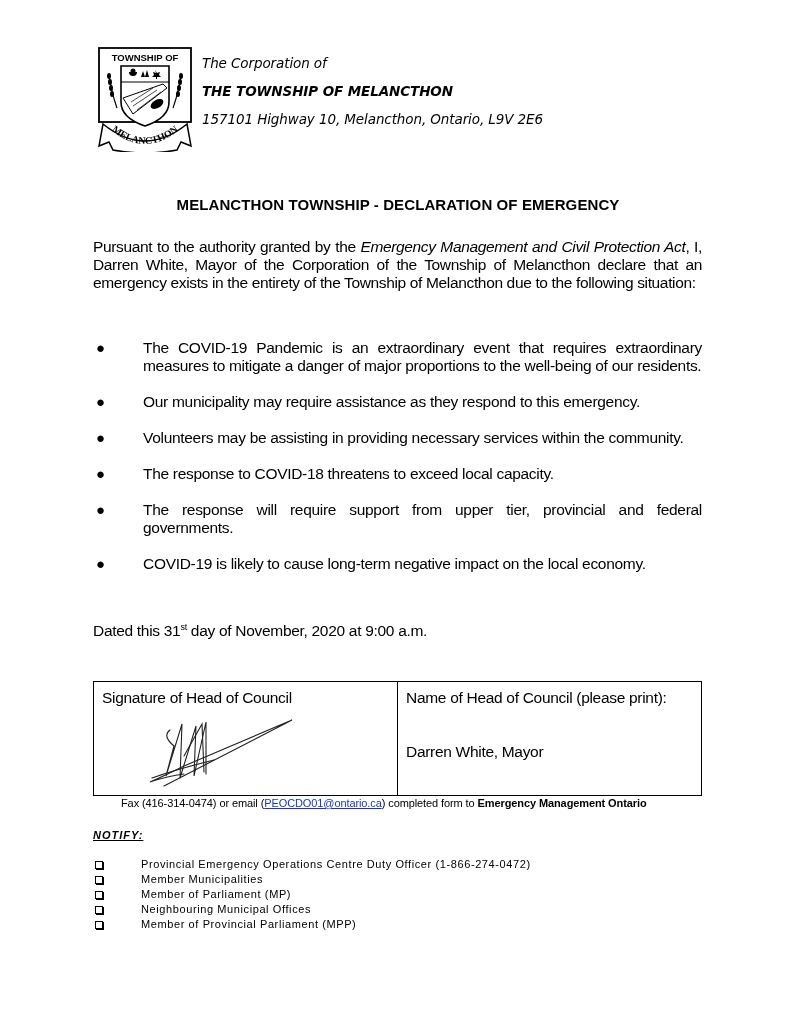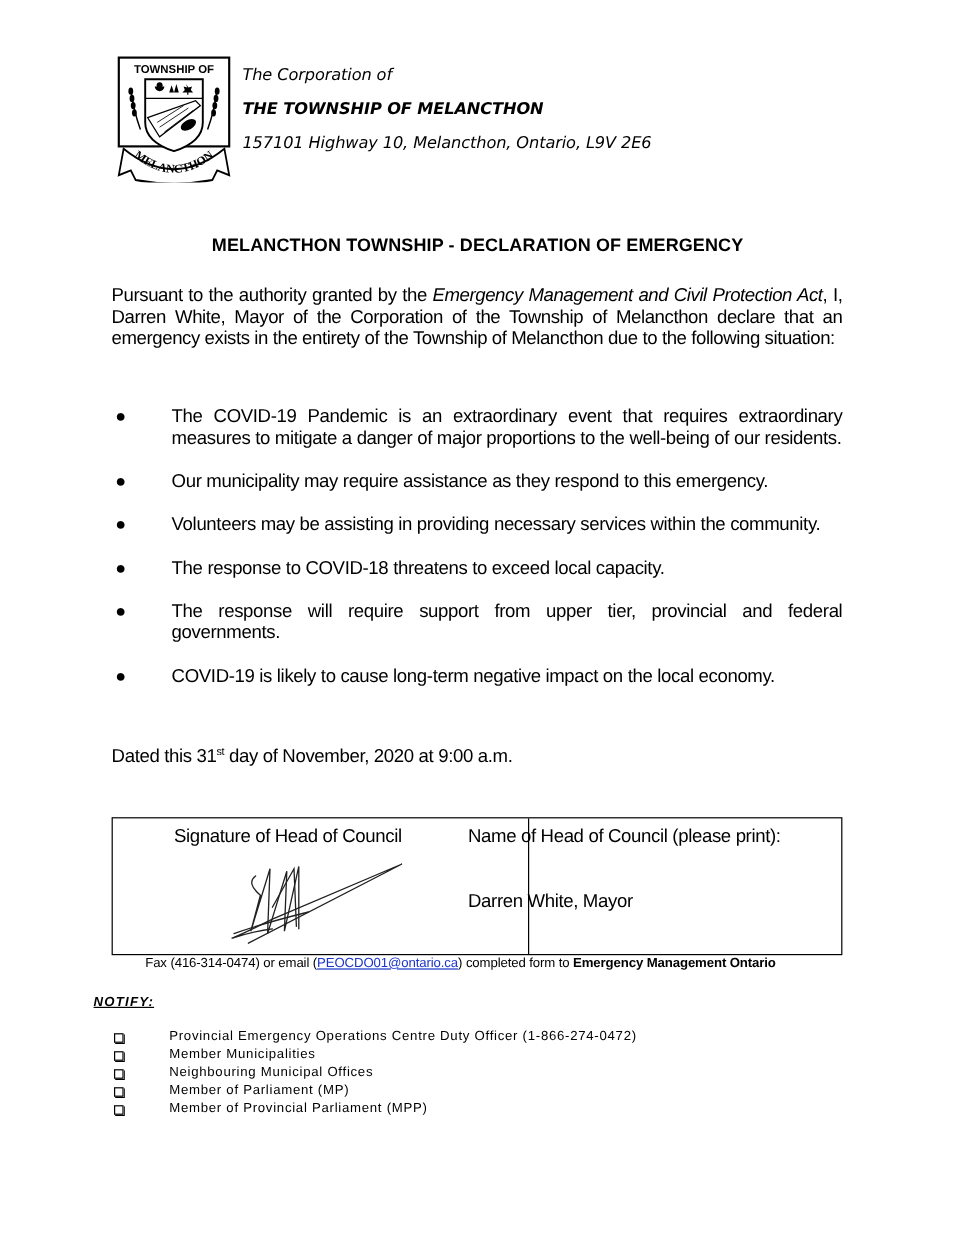--- a/index.html
+++ b/index.html
@@ -22,30 +22,30 @@
   
   .bullets { left: 93px; top: 339px; width: 609px; margin: 0; padding: 0; list-style: none; font-size: 15.5px; line-height: 18px; letter-spacing: -0.3px; }
   .bullets li { position: relative; padding-left: 50px; text-align: justify; margin-bottom: 18px; }
   .bullets li .dot { position: absolute; left: 3px; top: 0; font-size: 15px; }
 
   .dated { left: 93px; top: 622px; font-size: 15.5px; letter-spacing: -0.3px; white-space: nowrap; }
   .dated sup { font-size: 9px; vertical-align: 6px; line-height: 0; }
 
   
   .sig-table { left: 93px; top: 681px; width: 609px; height: 115px; border: 1.3px solid #000; box-sizing: border-box; }
-  .sig-left { position: absolute; left: 0; top: 0; width: 304px; height: 100%; border-right: 1.3px solid #000; box-sizing: border-box; margin-left: 43px; }
-  .sig-right { position: absolute; left: 288px; top: 0; right: 0; height: 100%; }
+  .sig-left { position: absolute; left: 0; top: 0; width: 304px; height: 100%; border-right: 1.3px solid #000; box-sizing: border-box; }
+  .sig-right { position: absolute; left: 304px; top: 0; right: 0; height: 100%; }
   .cell-label { position: absolute; left: 8px; top: 7px; font-size: 15.5px; letter-spacing: -0.3px; white-space: nowrap; }
   .name-val { position: absolute; left: 8px; top: 61px; font-size: 15.5px; letter-spacing: -0.3px; }
   .signature { position: absolute; left: 50px; top: 34px; width: 150px; height: 72px; }
 
   .fax { left: 93px; top: 797px; font-size: 11px; white-space: nowrap; letter-spacing: -0.1px; padding-left: 28px; }
   .fax a { color: #1a35c8; text-decoration: underline; }
 
-  .notify { left: 78px; top: 829px; font-size: 11px; font-weight: bold; font-style: italic; text-decoration: underline; letter-spacing: 1px; }
+  .notify { left: 93px; top: 829px; font-size: 11px; font-weight: bold; font-style: italic; text-decoration: underline; letter-spacing: 1px; }
   .nlist { left: 93px; top: 857px; margin: 0; padding: 0; list-style: none; font-size: 11px; line-height: 14.9px; letter-spacing: 0.6px; }
   .nlist li { position: relative; padding-left: 48px; white-space: nowrap; }
   .nlist .box { position: absolute; left: 2px; top: 4px; width: 6px; height: 6px; border: 1px solid #000; box-shadow: 1px 1px 0 #000; }
 </style>
 </head>
 <body>
 
 <div class="abs logo">
   <svg width="96" height="106" viewBox="0 0 96 106">
     <rect x="2" y="2" width="92" height="74" fill="none" stroke="#000" stroke-width="1.8"></rect>
@@ -127,16 +127,16 @@
     <div class="name-val">Darren White, Mayor</div>
   </div>
 </div>
 
 <div class="abs fax"><span>Fax (416-314-0474) or email (</span><a>PEOCDO01@ontario.ca</a><span>) completed form to </span><b>Emergency Management Ontario</b></div>
 
 <div class="abs notify">NOTIFY:</div>
 <ul class="abs nlist">
   <li><span class="box"></span><span>Provincial Emergency Operations Centre Duty Officer (1-866-274-0472)</span></li>
   <li><span class="box"></span><span>Member Municipalities</span></li>
+  <li><span class="box"></span><span>Member of Parliament (MP)</span></li>
   <li><span class="box"></span><span>Neighbouring Municipal Offices</span></li>
-  <li><span class="box"></span><span>Member of Parliament (MP)</span></li>
   <li><span class="box"></span><span>Member of Provincial Parliament (MPP)</span></li>
 </ul>
 
 </body></html>

